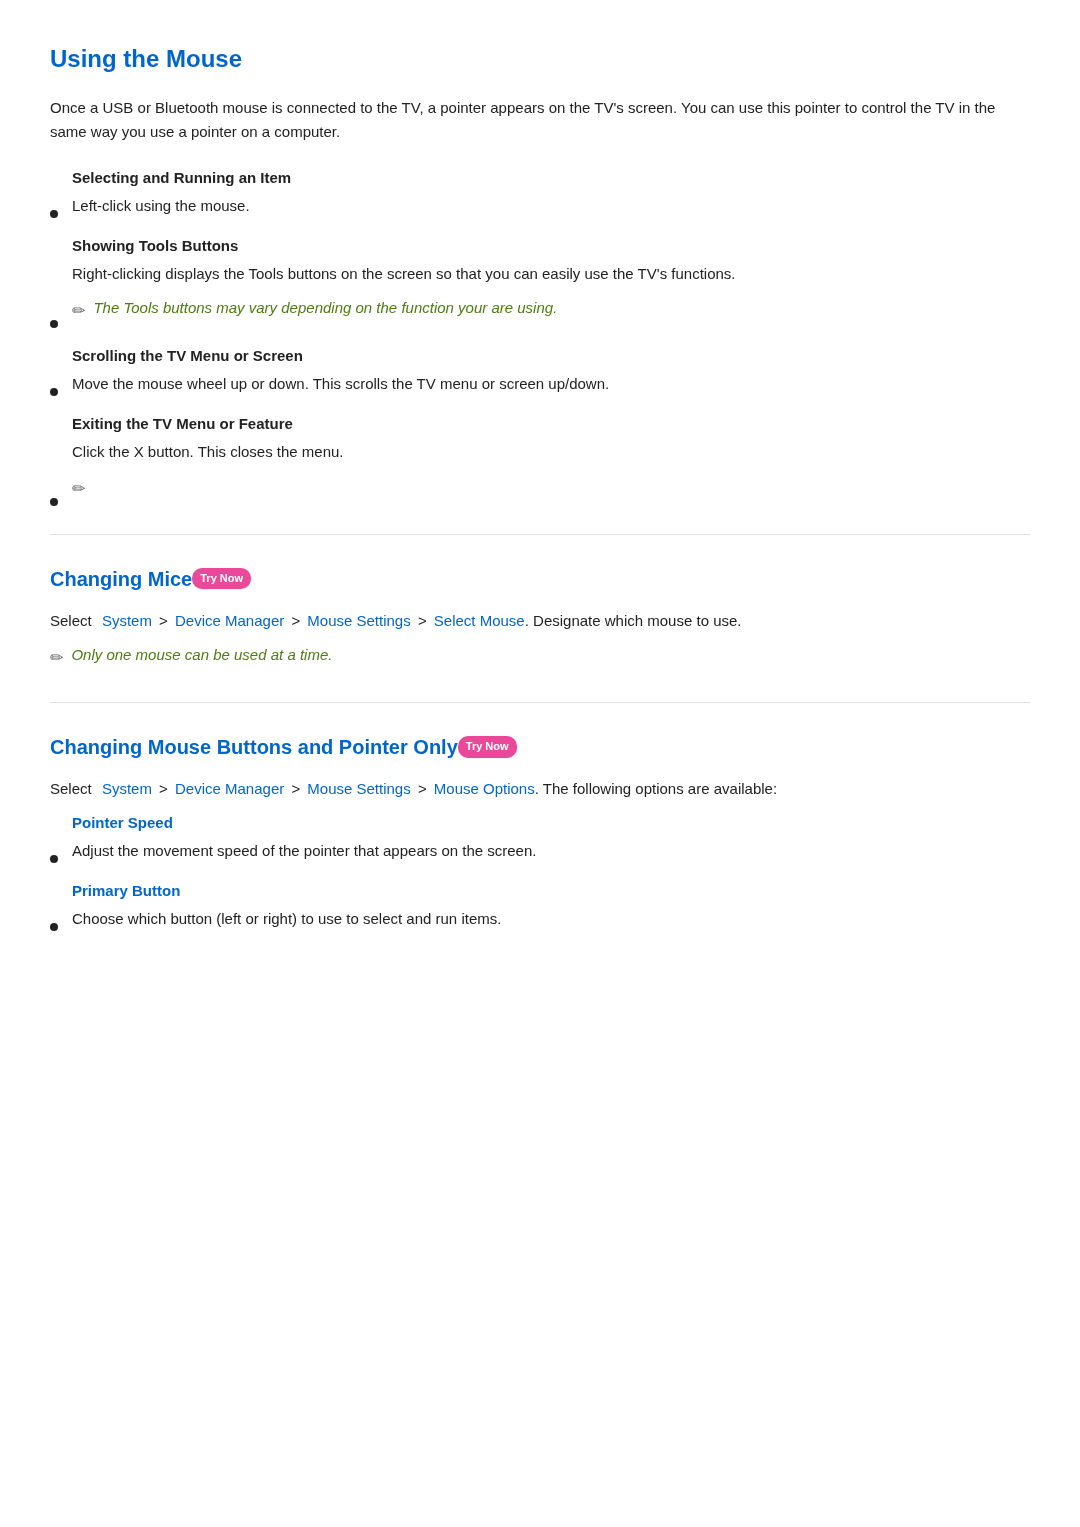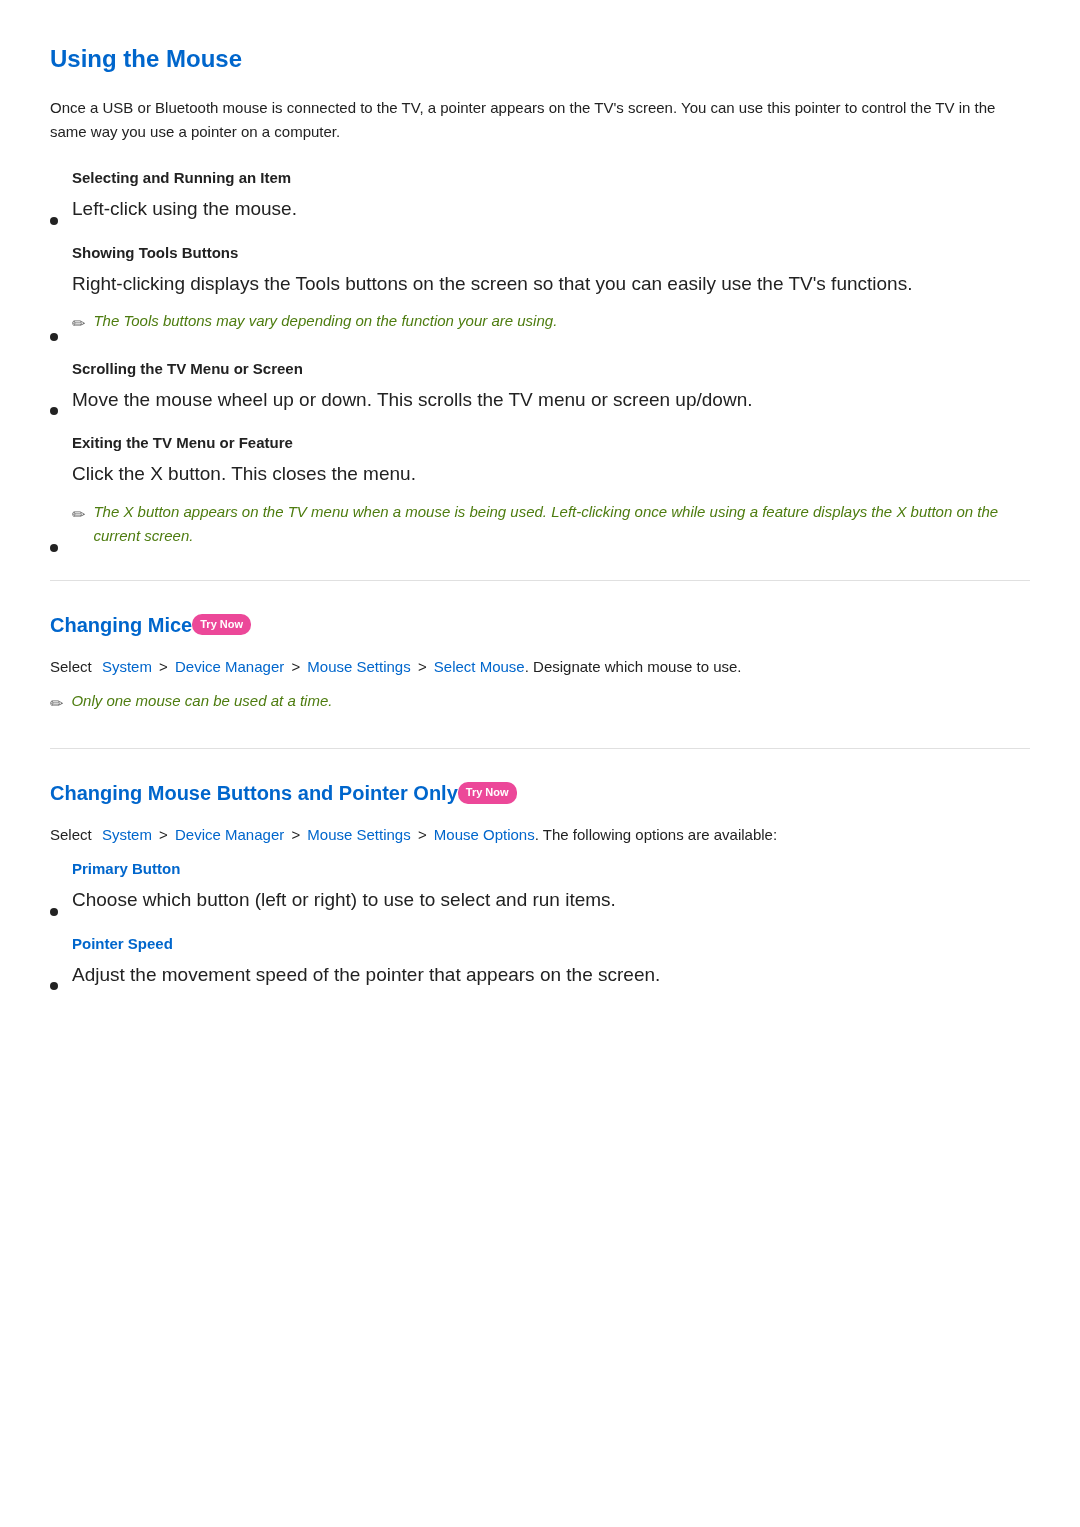--- a/index.html
+++ b/index.html
@@ -90,21 +90,21 @@
 
     .bullet-title-link {
       font-weight: bold;
       color: #0066cc;
       display: block;
       margin-bottom: 4px;
     }
 
     .bullet-body {
       color: #222;
-      font-size: 19px;
+      font-size: 15px;
     }
 
     .note {
       display: flex;
       align-items: flex-start;
       margin: 10px 0 4px 0;
       gap: 8px;
     }
 
     .note-icon {
@@ -179,21 +179,20 @@
     </div>
   </li>
 
   <li>
     <span class="bullet-dot"></span>
     <div class="bullet-content">
       <span class="bullet-title">Exiting the TV Menu or Feature</span>
       <span class="bullet-body">Click the X button. This closes the menu.</span>
       <div class="note">
         <span class="note-icon">✏</span>
-        <span class="note-text">The X button appears on the TV menu when a mouse is being used. Left-clicking once while using a feature displays the X button on the current screen.</span>
       </div>
     </div>
   </li>
 
 </ul>
 
 <hr class="section-separator">
 
 <div class="section">
   <h2 class="section-title">
@@ -236,25 +235,25 @@
     <span class="nav-arrow"> &gt; </span>
     <span class="nav-link">Mouse Settings</span>
     <span class="nav-arrow"> &gt; </span>
     <span class="nav-link">Mouse Options</span><span>. The following options are available:</span>
   </p>
 
   <ul class="bullet-list">
     <li>
       <span class="bullet-dot"></span>
       <div class="bullet-content">
-        <span class="bullet-title-link">Primary Button</span>
-        <span class="bullet-body">Choose which button (left or right) to use to select and run items.</span>
+        <span class="bullet-title-link">Pointer Speed</span>
+        <span class="bullet-body">Adjust the movement speed of the pointer that appears on the screen.</span>
       </div>
     </li>
     <li>
       <span class="bullet-dot"></span>
       <div class="bullet-content">
-        <span class="bullet-title-link">Pointer Speed</span>
-        <span class="bullet-body">Adjust the movement speed of the pointer that appears on the screen.</span>
+        <span class="bullet-title-link">Primary Button</span>
+        <span class="bullet-body">Choose which button (left or right) to use to select and run items.</span>
       </div>
     </li>
   </ul>
 </div>
 
 </body></html>

